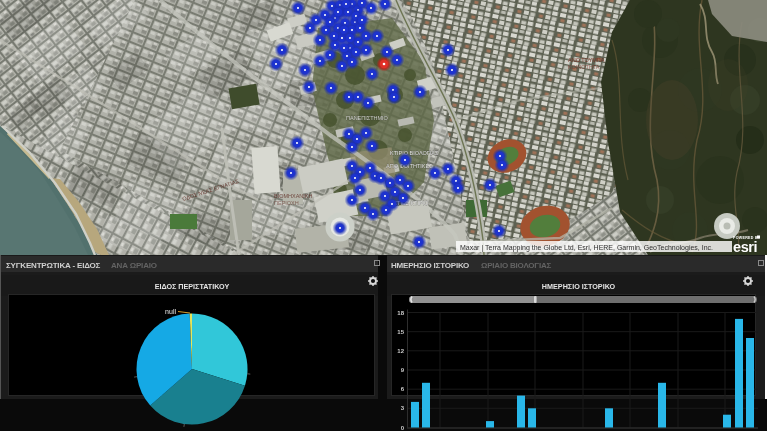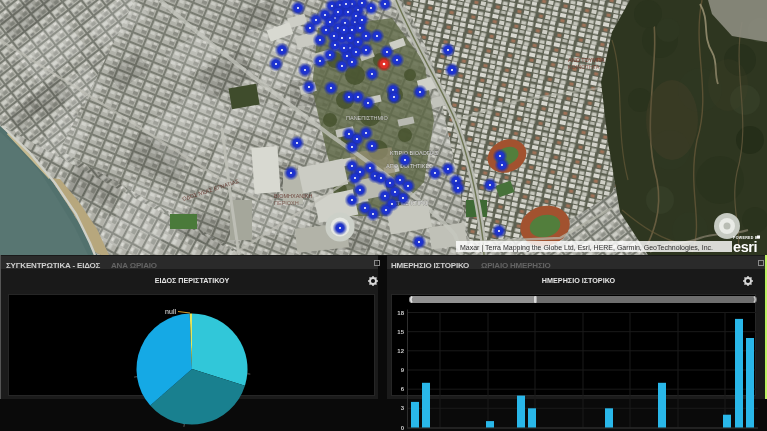--- a/index.html
+++ b/index.html
@@ -1,25 +1,25 @@
 <!DOCTYPE html>
 <html><head><meta charset="utf-8">
 <style>
 * { margin:0; padding:0; box-sizing:border-box; }
 html,body { width:767px; height:431px; overflow:hidden; background:#000; font-family:"Liberation Sans", sans-serif; }
 #map { position:absolute; left:0; top:0; width:767px; height:255px; overflow:hidden; }
 #bottom { position:absolute; left:0; top:255px; width:767px; height:176px; background:#0a0a0a; }
 .panel { position:absolute; top:0; height:144px; background:#1b1b1b; }
 #pl { left:0; width:378px; border-left:1px solid #555; }
-#pr { left:387px; width:380px; border-right:2px solid #bef264; }
+#pr { left:387px; width:380px; border-right:2px solid #ffffff; }
 .tabbar { position:absolute; top:0; left:0; right:0; height:17px; background:#2a2a2a; border-top:1px solid #1a1a1a; }
 .tab { position:absolute; top:4.5px; font-size:8px; font-weight:bold; letter-spacing:-0.2px; white-space:nowrap; }
 .tab.on { color:#cfcfcf; }
 .tab.off { color:#636363; }
-.title { position:absolute; top:14px; left:0; right:0; height:21px; background:#191919; text-align:center; font-size:7.2px; font-weight:bold; color:#e4e4e4; letter-spacing:0; line-height:24px; padding-left:5px; }
+.title { position:absolute; top:20px; left:0; right:0; height:21px; background:#191919; text-align:center; font-size:7.2px; font-weight:bold; color:#e4e4e4; letter-spacing:0; line-height:24px; padding-left:5px; }
 .chart { position:absolute; top:39px; bottom:3px; background:#000; border:1px solid #262626; }
 #pl .chart { left:7px; right:3px; }
 #pr .chart { left:4px; right:9px; }
 #overlay { position:absolute; left:0; top:255px; width:767px; height:176px; pointer-events:none; }
 </style></head>
 <body>
 <div id="map"><svg width="767" height="255" viewBox="0 0 767 255">
       <defs>
 <pattern id="pc1" width="16" height="10" patternUnits="userSpaceOnUse" patternTransform="rotate(-38)">
  <rect width="16" height="10" fill="#767970"></rect>
@@ -334,21 +334,21 @@
     <div class="tabbar">
         <span class="tab on" style="left:5px">ΣΥΓΚΕΝΤΡΩΤΙΚΑ - ΕΙΔΟΣ</span>
         <span class="tab off" style="left:110px">ΑΝΑ ΩΡΙΑΙΟ</span>
       </div>
     <div class="title">ΕΙΔΟΣ ΠΕΡΙΣΤΑΤΙΚΟΥ</div>
     <div class="chart"></div>
   </div>
   <div class="panel" id="pr">
     <div class="tabbar">
         <span class="tab on" style="left:4px">ΗΜΕΡΗΣΙΟ ΙΣΤΟΡΙΚΟ</span>
-        <span class="tab off" style="left:94px">ΩΡΙΑΙΟ ΗΜΕΡΗΣΙΟ</span>
+        <span class="tab off" style="left:94px">ΩΡΙΑΙΟ ΒΙΟΛΟΓΙΑΣ</span>
       </div>
     <div class="title">ΗΜΕΡΗΣΙΟ ΙΣΤΟΡΙΚΟ</div>
     <div class="chart"></div>
   </div>
 </div>
 <div id="overlay"><svg width="767" height="176" viewBox="0 0 767 176">
 <path d="M192.0,114.0 L192.00,58.50 A55.5,55.5 0 0 1 244.93,130.69 Z" fill="#31c7d9"></path>
 <path d="M192.0,114.0 L244.93,130.69 A55.5,55.5 0 0 1 150.24,150.56 Z" fill="#19808f"></path>
 <path d="M192.0,114.0 L150.24,150.56 A55.5,55.5 0 0 1 189.68,58.55 Z" fill="#15a9e5"></path>
 <path d="M192.0,114.0 L189.68,58.55 A55.5,55.5 0 0 1 192.00,58.50 Z" fill="#e3e55c"></path>

